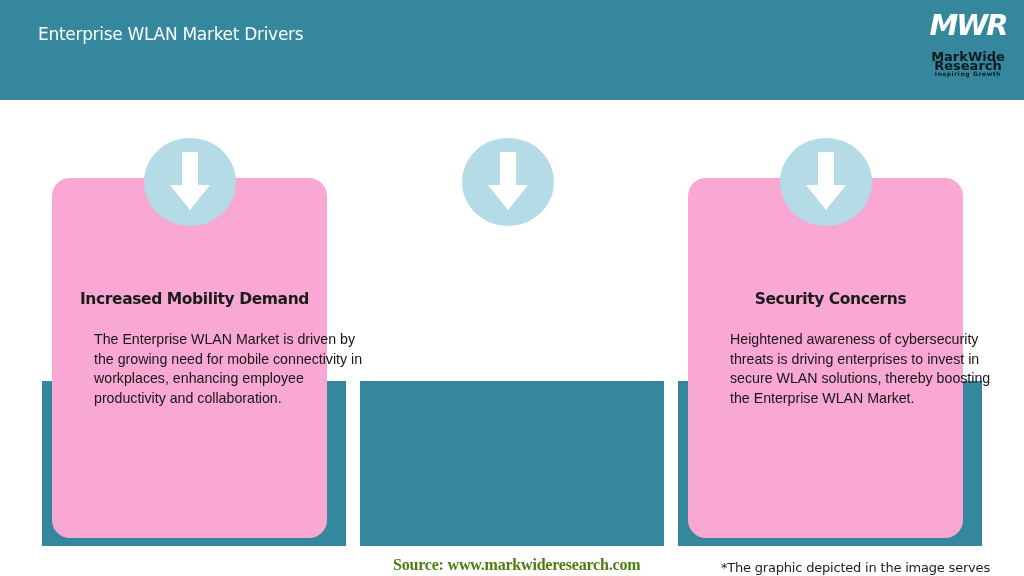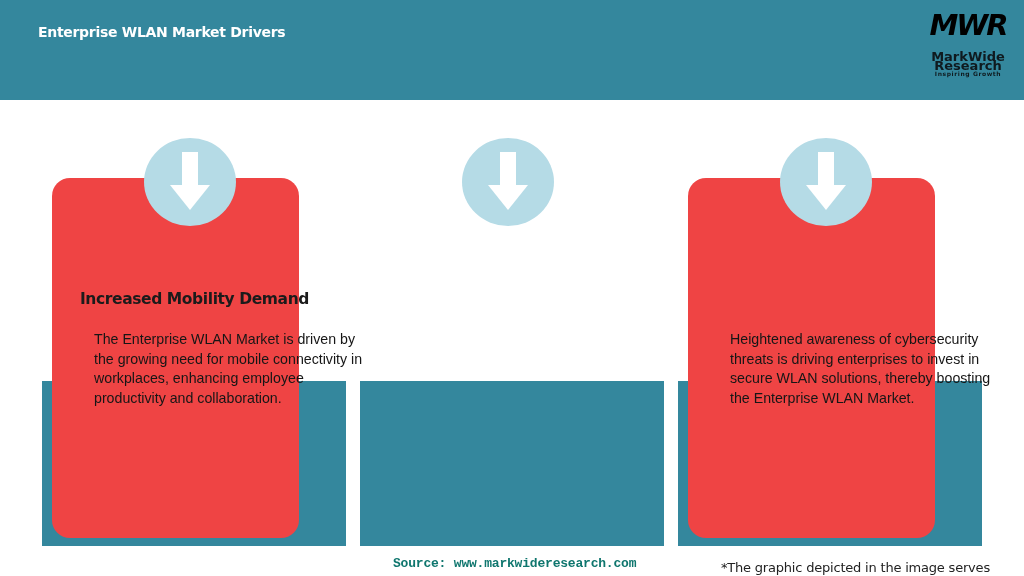--- a/index.html
+++ b/index.html
@@ -1,35 +1,35 @@
 <!DOCTYPE html>
 <html><head>
 <meta charset="utf-8">
 <style>
   * { margin:0; padding:0; box-sizing:border-box; }
   html, body { width:1024px; height:576px; overflow:hidden; background:#ffffff; }
   body { position:relative; font-family:"Liberation Sans", sans-serif; }
 
   .header { position:absolute; left:0; top:0; width:1024px; height:100px; background:#34879d; }
-  .header-title { position:absolute; left:38px; top:24px; font-family:"DejaVu Sans", sans-serif; font-weight:bold; font-size:14px; color:#ffffff; letter-spacing:-0.3px; }
+  .header-title { position:absolute; left:38px; top:24px; font-family:"DejaVu Sans", sans-serif; font-weight:normal; font-size:17px; color:#ffffff; letter-spacing:-0.3px; }
 
   .logo { position:absolute; left:918px; top:10px; width:100px; height:50px; text-align:center; }
-  .logo-mark { font-family:"DejaVu Sans", sans-serif; font-weight:bold; font-style:italic; font-size:29px; color:#000000; letter-spacing:-2px; line-height:30px; }
+  .logo-mark { font-family:"DejaVu Sans", sans-serif; font-weight:bold; font-style:italic; font-size:29px; color:#ffffff; letter-spacing:-2px; line-height:30px; }
   .logo-name { font-family:"DejaVu Sans", sans-serif; font-weight:bold; font-size:13px; color:#0f1a1f; line-height:9px;margin-top:12px; }
   .logo-tag { font-family:"DejaVu Sans", sans-serif; font-weight:bold; font-size:6px; color:#0f1a1f; letter-spacing:0.6px; line-height:7px; }
 
   .col { position:absolute; top:140px; width:310px; height:410px; }
   .backplate { position:absolute; left:0; top:241px; width:304px; height:165px; background:#34879d; }
-  .card { position:absolute; left:10px; top:38px; width:247px; height:360px; background:#ef4444; border-radius:18px; }
+  .card { position:absolute; left:10px; top:38px; width:275px; height:360px; background:#f9a8d4; border-radius:18px; }
   .circle { position:absolute; left:102px; top:-2px; width:92px; height:88px; border-radius:50%; background:#b5dbe6; }
   .circle svg { position:absolute; left:26px; top:14px; }
   .card-title { position:absolute; left:0; top:112px; width:285px; text-align:center; font-family:"DejaVu Sans", sans-serif; font-weight:bold; font-size:15.5px; color:#1b1b1b; letter-spacing:-0.4px; }
   .card-body { position:absolute; left:13px; top:152px; width:270px; font-family:"Liberation Sans", sans-serif; font-size:14.2px; line-height:19.5px; color:#161616;margin-left:29px; }
 
-  .source { position:absolute; left:393px; top:556px; font-family:Liberation Mono, monospace; font-weight:bold; font-size:13px; color:#0f766e; letter-spacing:-0.2px; }
+  .source { position:absolute; left:393px; top:556px; font-family:Liberation Serif, serif; font-weight:bold; font-size:16px; color:#4d7c0f; letter-spacing:-0.2px; }
   .disclaimer { position:absolute; left:721px; top:560px; font-family:"DejaVu Sans", sans-serif; font-size:13px; color:#222; letter-spacing:-0.2px; }
 </style>
 </head>
 <body>
 
 <div class="header">
   <div class="header-title">Enterprise WLAN Market Drivers</div>
   <div class="logo">
     <div class="logo-mark">MWR</div>
     <div class="logo-name">MarkWide Research</div>
@@ -57,20 +57,21 @@
     <svg width="40" height="60" viewBox="0 0 40 60">
       <rect x="12" y="0" width="16" height="34" fill="#ffffff"></rect>
       <polygon points="0,33 40,33 20,58" fill="#ffffff"></polygon>
     </svg>
   </div>
 </div>
 
 <div class="col" style="left:678px;">
   <div class="backplate"></div>
   <div class="card">
+    <div class="card-title">Security Concerns</div>
     <div class="card-body">Heightened awareness of cybersecurity threats is driving enterprises to invest in secure WLAN solutions, thereby boosting the Enterprise WLAN Market.</div>
   </div>
   <div class="circle">
     <svg width="40" height="60" viewBox="0 0 40 60">
       <rect x="12" y="0" width="16" height="34" fill="#ffffff"></rect>
       <polygon points="0,33 40,33 20,58" fill="#ffffff"></polygon>
     </svg>
   </div>
 </div>
 

